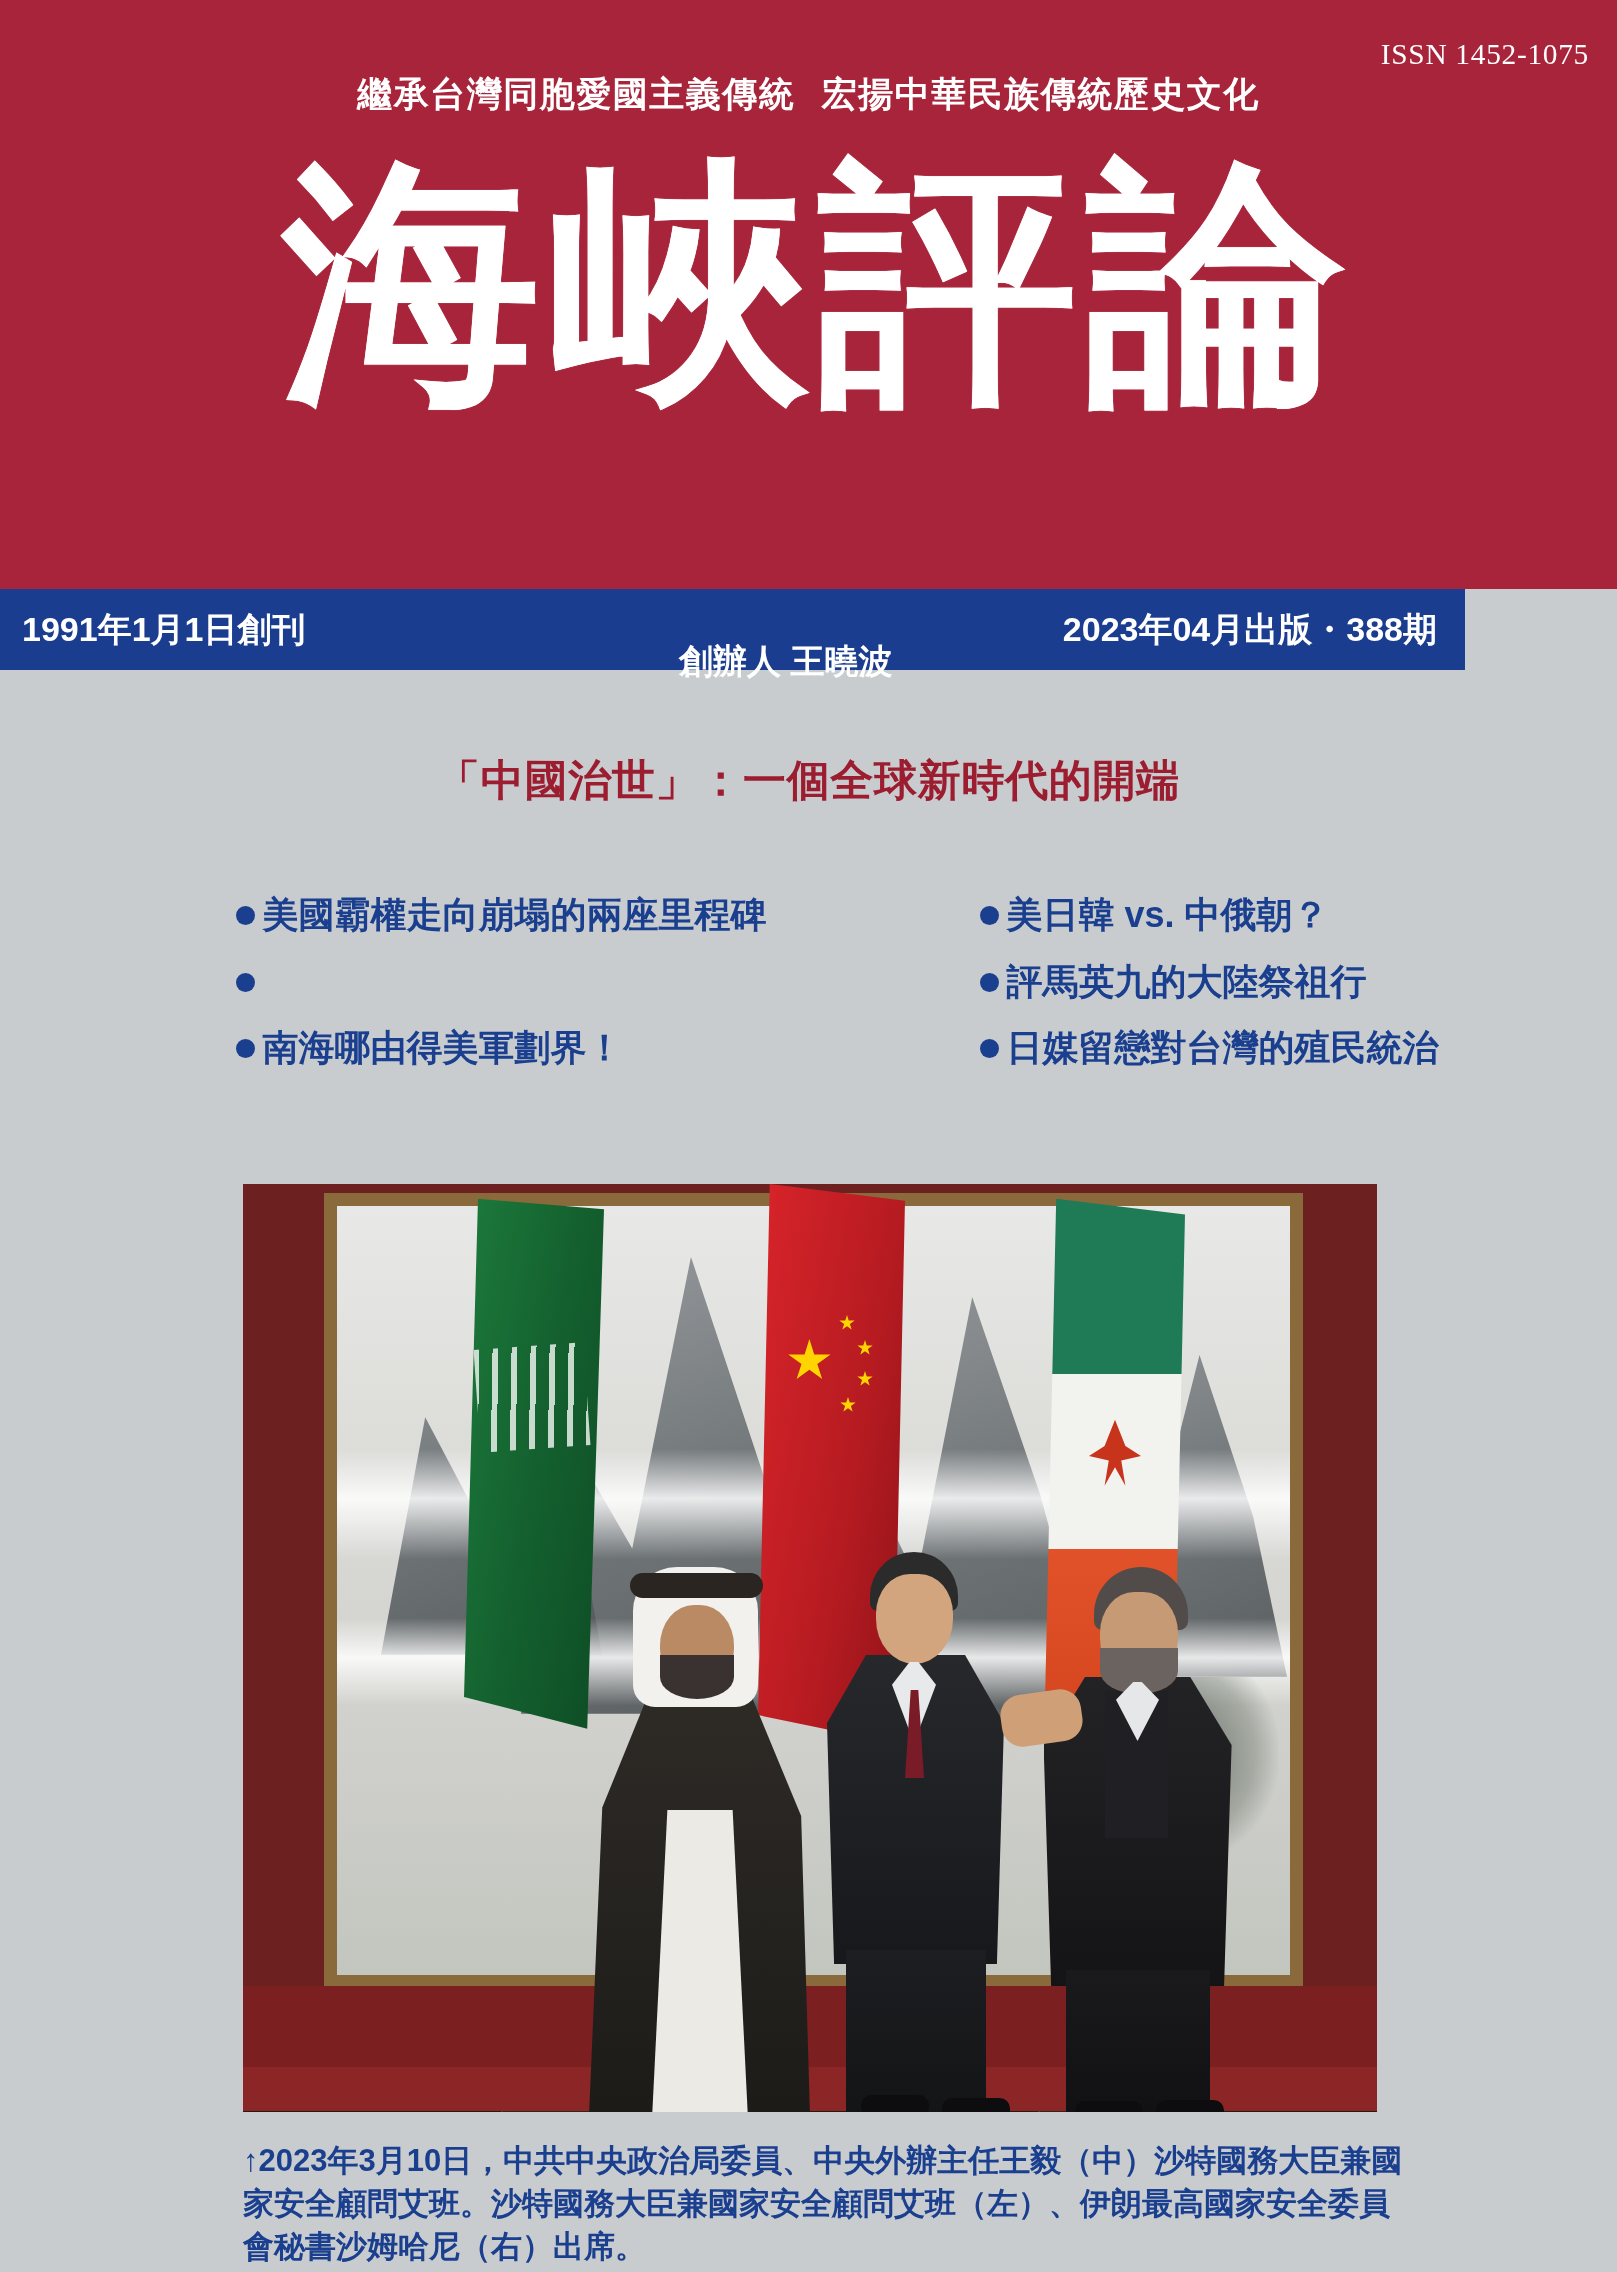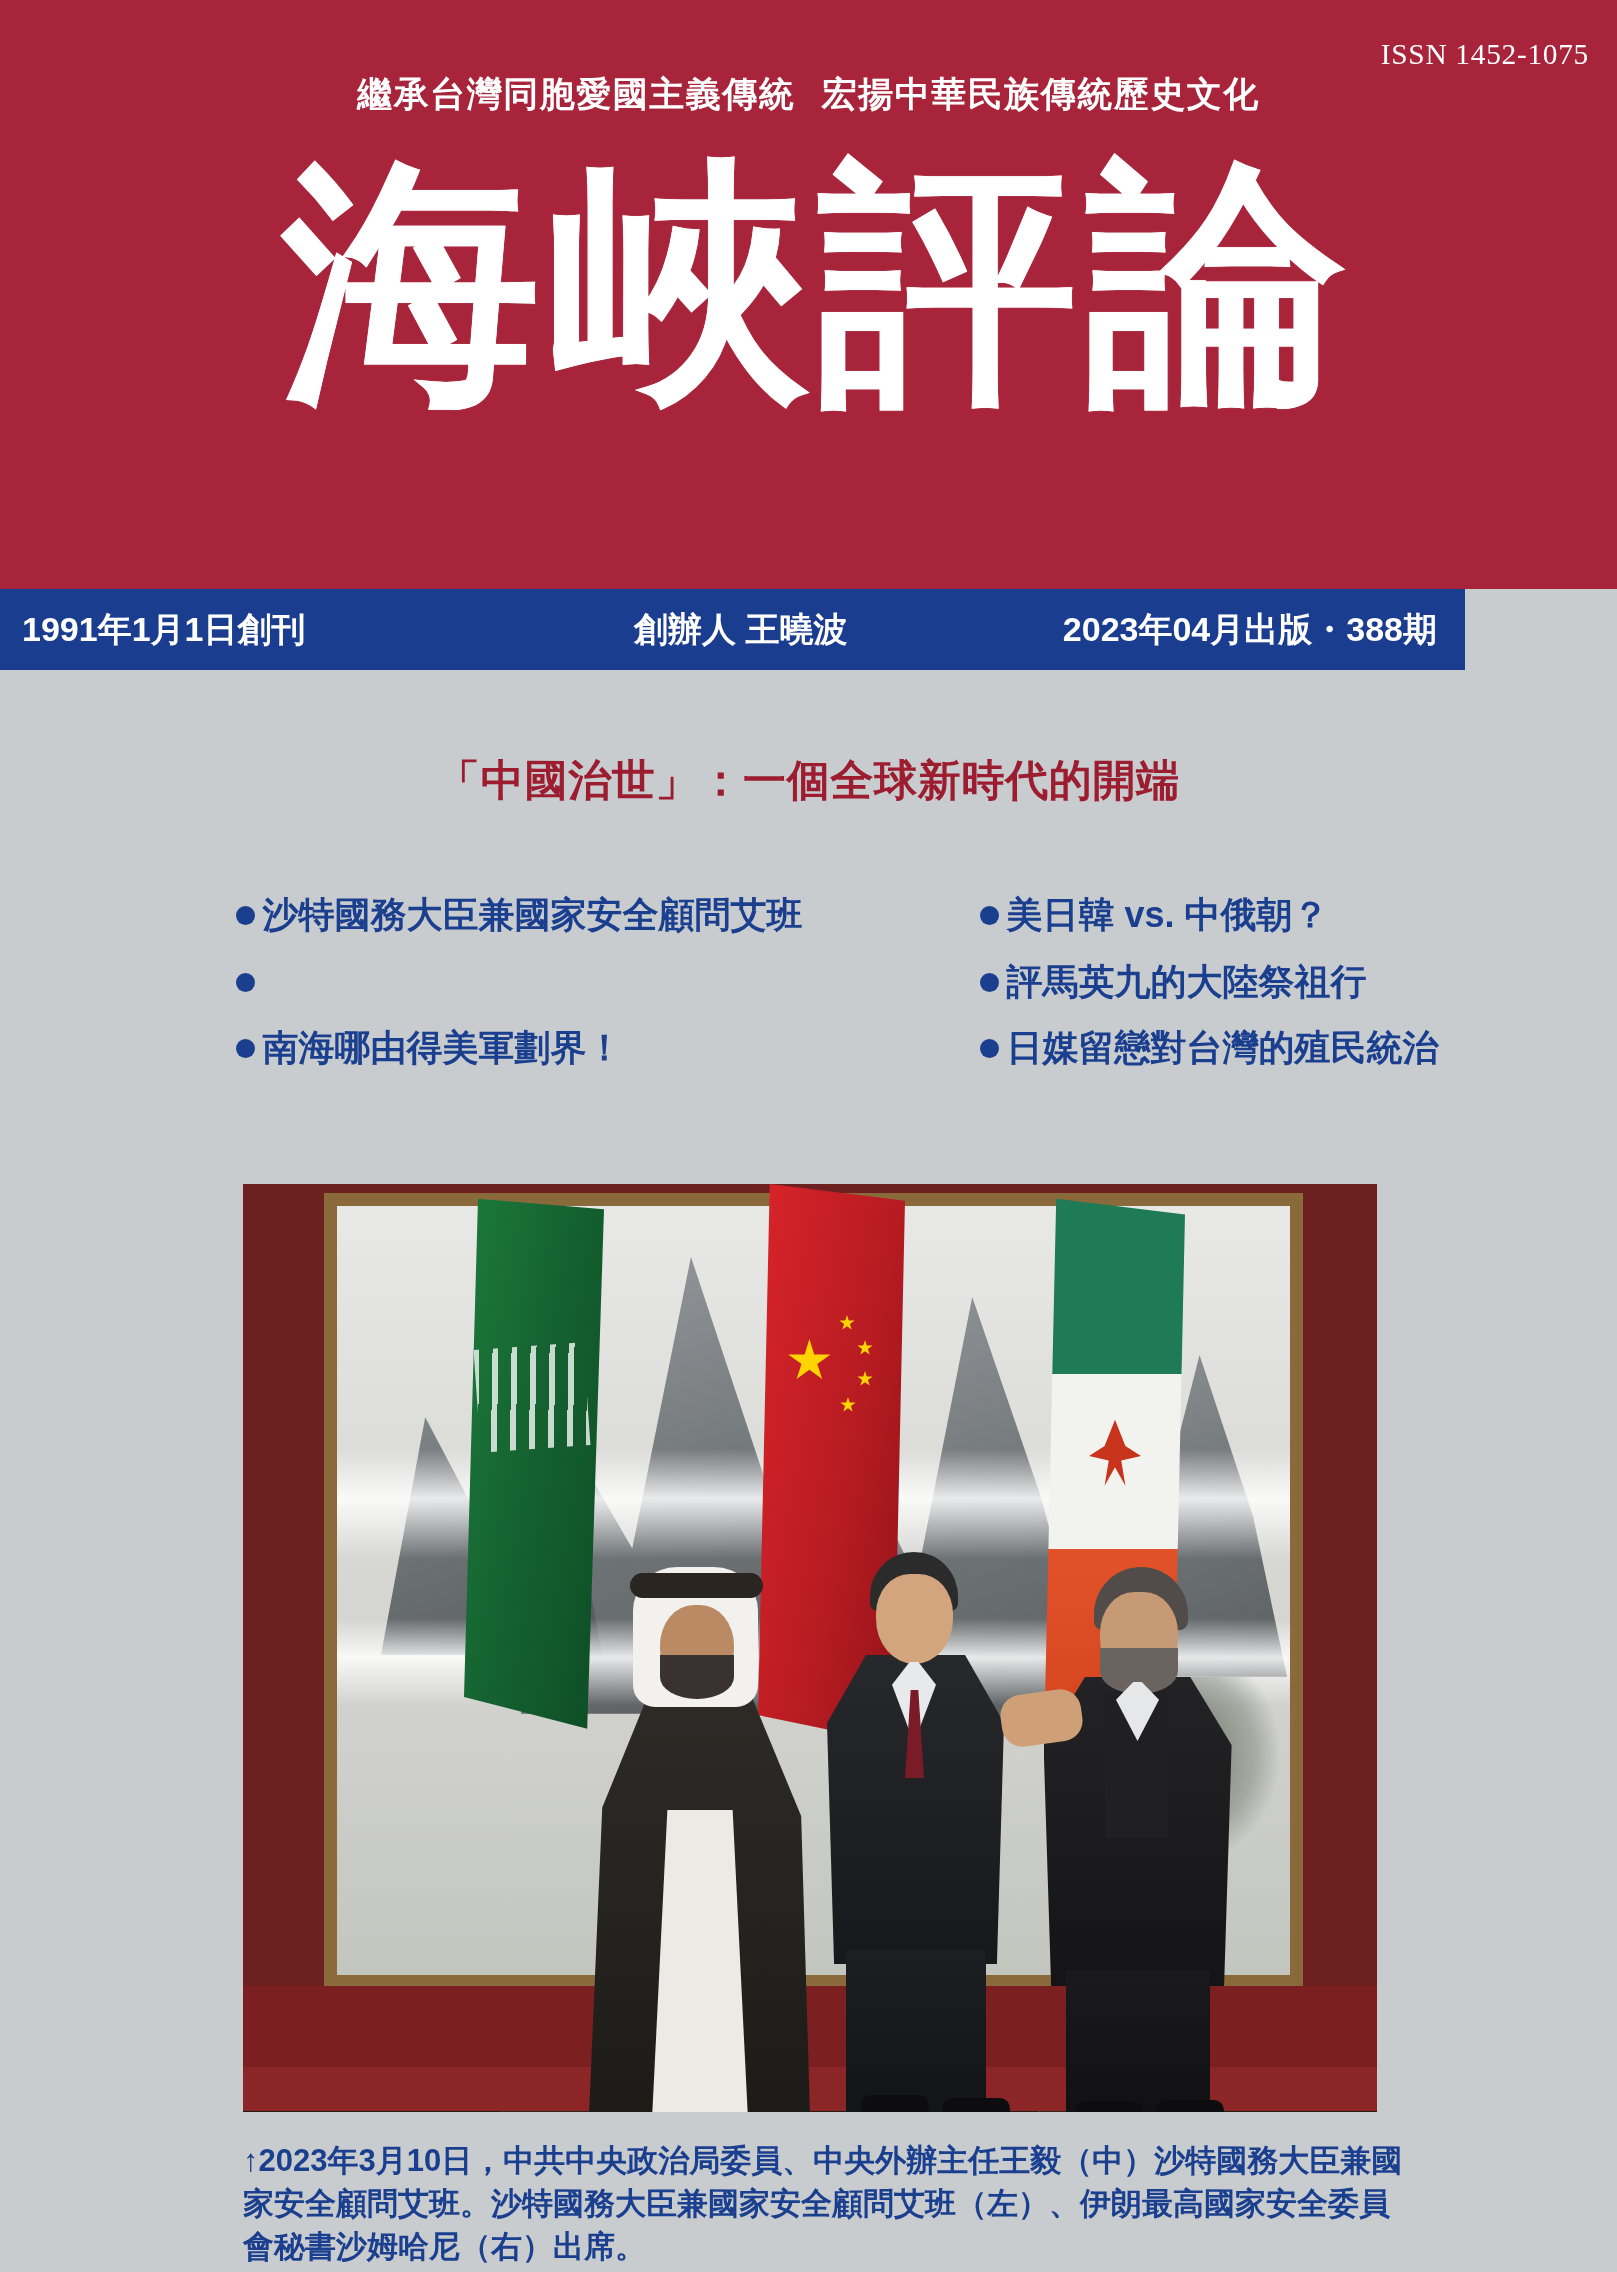--- a/index.html
+++ b/index.html
@@ -83,21 +83,21 @@
   }
   .infobar .item {
     position: absolute;
     top: 17.7px;
     color: #ffffff;
     font-size: 34px;
     font-weight: bold;
     white-space: nowrap;
   }
   .infobar .left { left: 22px; }
-  .infobar .center { left: 634px; }
+  .infobar .center { left: 679px; margin-top: 32px; }
   .infobar .right { right: 28px; }
 
   
   .headline {
     position: absolute;
     left: 0;
     right: 0;
     top: 752px;
     text-align: center;
     color: #9c1d30;
@@ -413,21 +413,21 @@
     <div class="item center">創辦人 王曉波</div>
     <div class="item right">2023年04月出版・388期</div>
   </div>
 
   <div class="headline">「中國治世」：一個全球新時代的開端</div>
 
   <div class="bullets">
     <div class="bullet-col col-left">
       <div class="bullet">
         <span class="dot"></span>
-        <span>沙特國務大臣兼國家安全顧問艾班</span>
+        <span>美國霸權走向崩塌的兩座里程碑</span>
       </div>
       <div class="bullet">
         <span class="dot"></span>
       </div>
       <div class="bullet">
         <span class="dot"></span>
         <span>南海哪由得美軍劃界！</span>
       </div>
     </div>
     <div class="bullet-col col-right">

